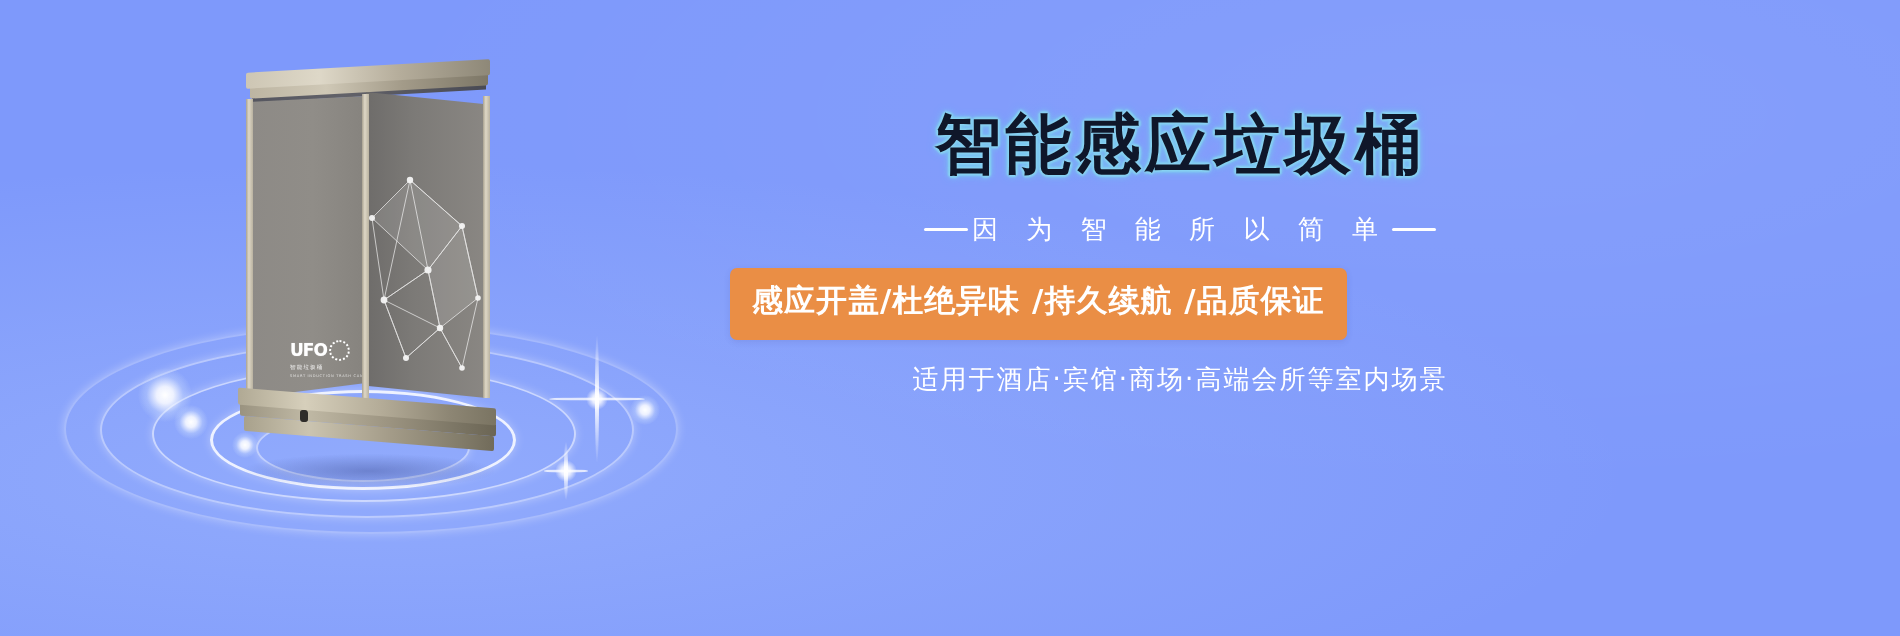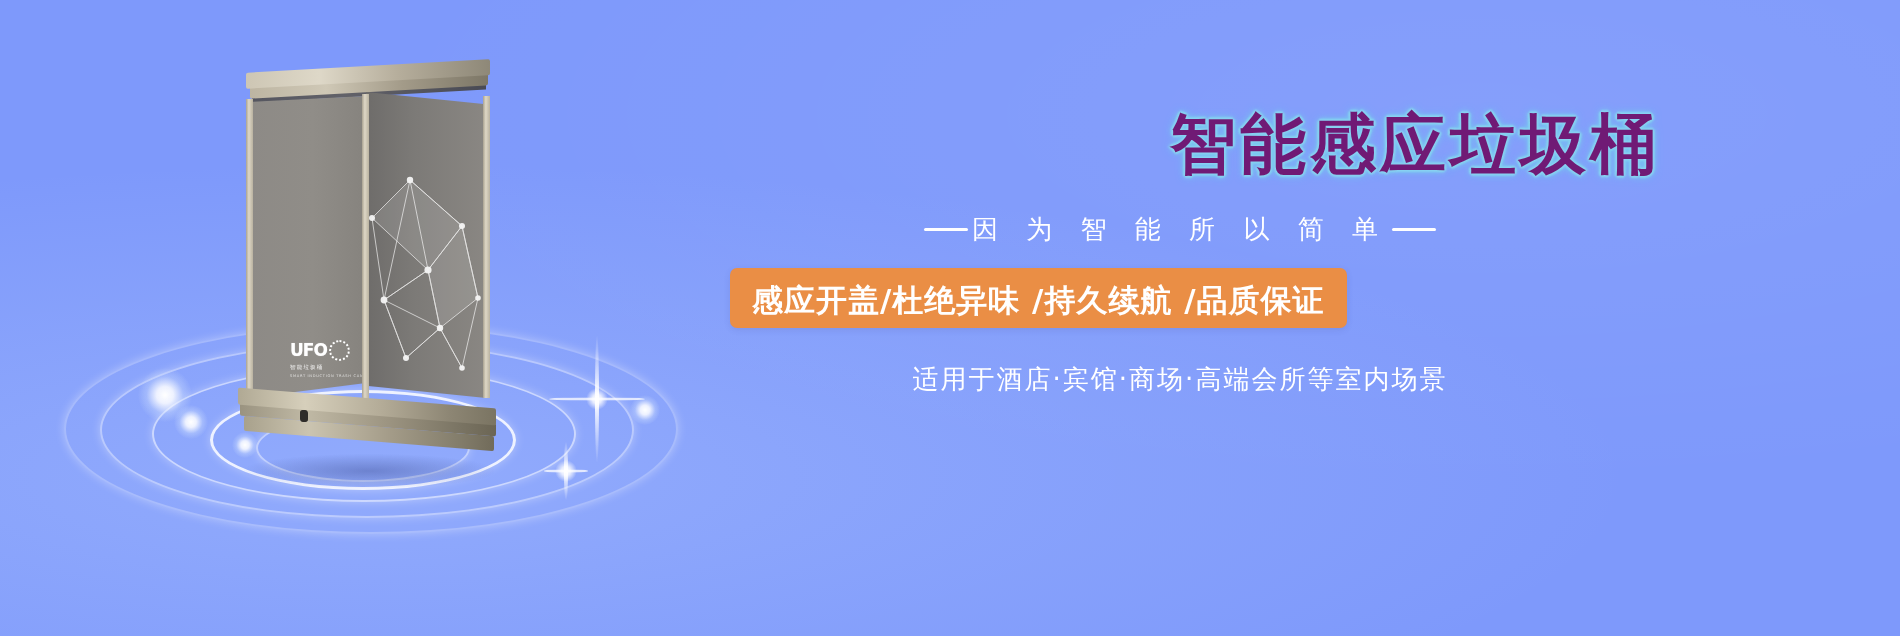--- a/index.html
+++ b/index.html
@@ -204,27 +204,27 @@
   .copy {
     position: absolute;
     left: 700px; top: 0;
     width: 1200px; height: 636px;
   }
 
   .headline {
     position: absolute;
     left: 0; top: 112px;
     width: 960px;
-    text-align: right;
+    text-align: center;
     font-family: "DejaVu Sans", "Liberation Sans", sans-serif;
     font-weight: 700;
     font-size: 66px;
     line-height: 1;
     letter-spacing: 4px;
-    color: #701a75;
+    color: #0f172a;
     text-shadow:
       0 0 3px #8fd4f2, 0 0 3px #8fd4f2,
       0 0 6px #7ccbf0, 0 0 10px #6fc4ee,
       2px 0 2px #8fd4f2, -2px 0 2px #8fd4f2,
       0 2px 2px #8fd4f2, 0 -2px 2px #8fd4f2;
     white-space: nowrap;
   }
 
   .subline {
     position: absolute;
@@ -249,21 +249,21 @@
 
   .badge {
     position: absolute;
     left: 30px; top: 268px;
     display: inline-block;
     background: #ea8e45;
     color: #ffffff;
     font-size: 31px;
     font-weight: 700;
     letter-spacing: 1px;
-    padding: 12px 22px 6px 22px;
+    padding: 12px 22px 18px 22px;
     border-radius: 7px;
     white-space: nowrap;
     box-shadow: 0 2px 6px rgba(60,60,120,0.12);
   }
 
   .tagline {
     position: absolute;
     left: 0; top: 362px;
     width: 960px;
     text-align: center;

